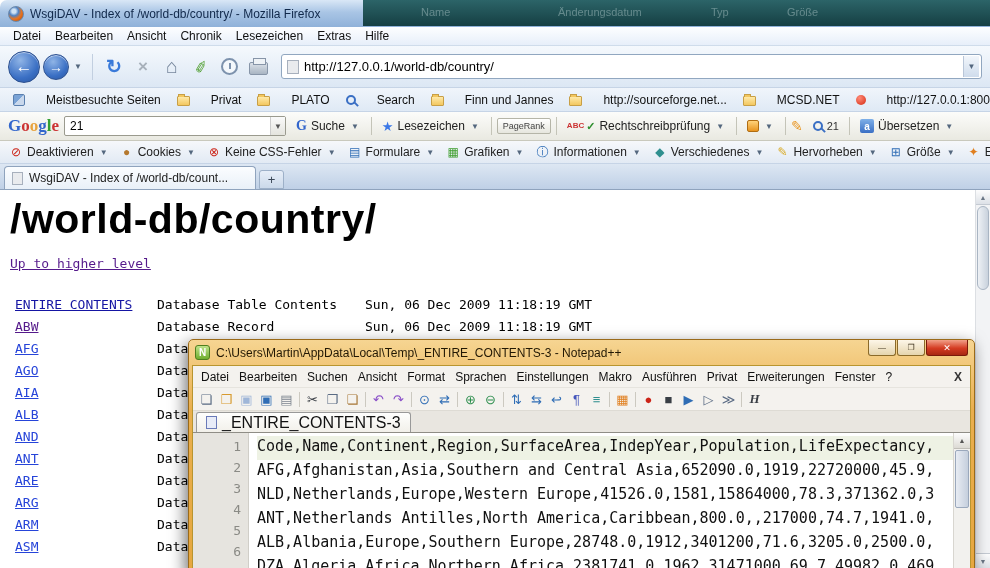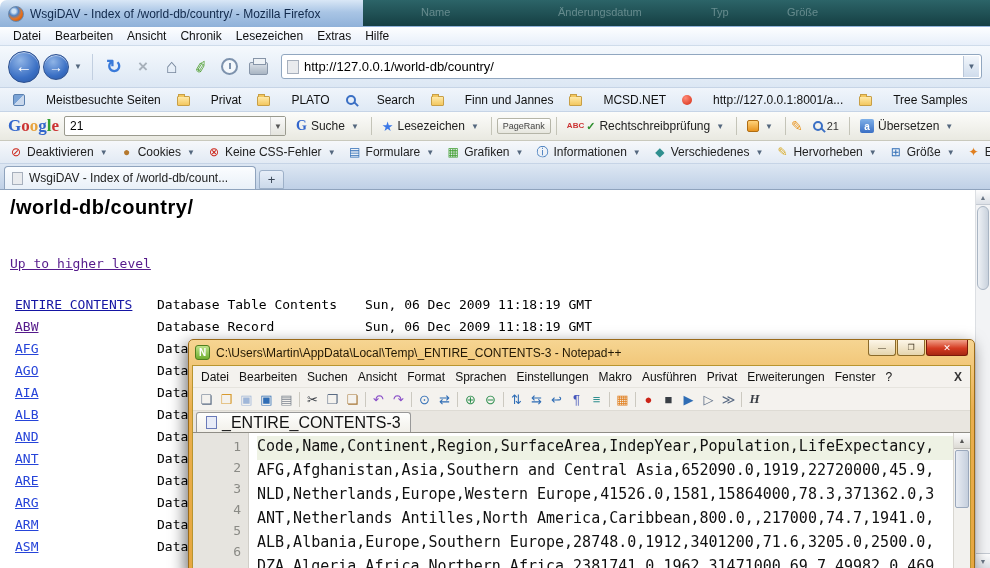--- a/index.html
+++ b/index.html
@@ -68,21 +68,21 @@
 .wd-ic{font-size:12px;width:14px;text-align:center}
 .w-red{color:#cc2418}.w-brown{color:#b5792f}.w-orange{color:#e07f1f}.w-blue{color:#2f6db5}.w-green{color:#3f9e2f}.w-teal{color:#2f8f8f}.w-yellow{color:#d8a81f}
 
 .tabbar{top:164px;height:26px;background:linear-gradient(#dde7f3,#bfd0e6);border-bottom:1px solid #8fa3bd;display:flex;align-items:flex-end;padding-left:4px}
 .tab{width:252px;height:23px;background:linear-gradient(#fbfdff,#e9f0f8);border:1px solid #8fa3bd;border-bottom:none;border-radius:4px 4px 0 0;display:flex;align-items:center;gap:6px;padding:0 7px;color:#222}
 .tab-fav{width:11px;height:13px;background:#e9ebee;border:1px solid #a7b0bd;flex:none}
 .tab-title{white-space:nowrap;overflow:hidden;flex:1}
 .newtab{width:25px;height:19px;margin-left:3px;background:linear-gradient(#e7eef8,#cbd9ea);border:1px solid #9db0c8;border-radius:3px 3px 0 0;display:flex;align-items:center;justify-content:center;font-size:13px;color:#3a4656}
 
 .content{top:190px;height:378px;background:#fff}
-.pagehead{position:absolute;left:10px;top:6px;font-size:20px;font-weight:bold;color:#000;letter-spacing:.5px}
+.pagehead{position:absolute;left:10px;top:6px;font-size:41px;font-weight:bold;color:#000;letter-spacing:.5px}
 .mono{font-family:"DejaVu Sans Mono",monospace;font-size:13px}
 .uplink{position:absolute;left:10px;top:66px;color:#551a8b;text-decoration:underline;cursor:pointer}
 .dir-row{position:absolute;left:5px;width:972px;height:22px}
 .dir-name{position:absolute;left:10px;text-decoration:underline;cursor:pointer}
 .dir-type{position:absolute;left:152px;color:#000}
 .dir-date{position:absolute;left:360px;color:#000}
 .lnk-dark{color:#1515a3}.lnk-visited{color:#551a8b}.lnk-blue{color:#2644d9}
 .ff-scroll{position:absolute;right:0;top:0;width:15px;height:378px;background:#f2f3f5;border-left:1px solid #dcdfe3}
 .sb-btn{display:block;width:14px;height:15px;text-align:center;line-height:15px;font-size:7px;color:#6a7685;background:linear-gradient(#fdfdfd,#dde1e7);border-bottom:1px solid #c4cad2}
 .sb-down{position:absolute;bottom:0;border-top:1px solid #c4cad2;border-bottom:none}
@@ -193,20 +193,24 @@
   <div class="bm">
       <span class="mag-icon"></span>
       <span>Search</span>
     </div>
   <div class="bm">
       <span class="folder-icon"></span>
       <span>Finn und Jannes</span>
     </div>
   <div class="bm">
       <span class="folder-icon"></span>
+      <span>http://sourceforge.net...</span>
+    </div>
+  <div class="bm">
+      <span class="folder-icon"></span>
       <span>MCSD.NET</span>
     </div>
   <div class="bm">
       <span class="red-dot"></span>
       <span>http://127.0.0.1:8001/a...</span>
     </div>
   <div class="bm">
       <span class="folder-icon"></span>
       <span>Tree Samples</span>
     </div>

